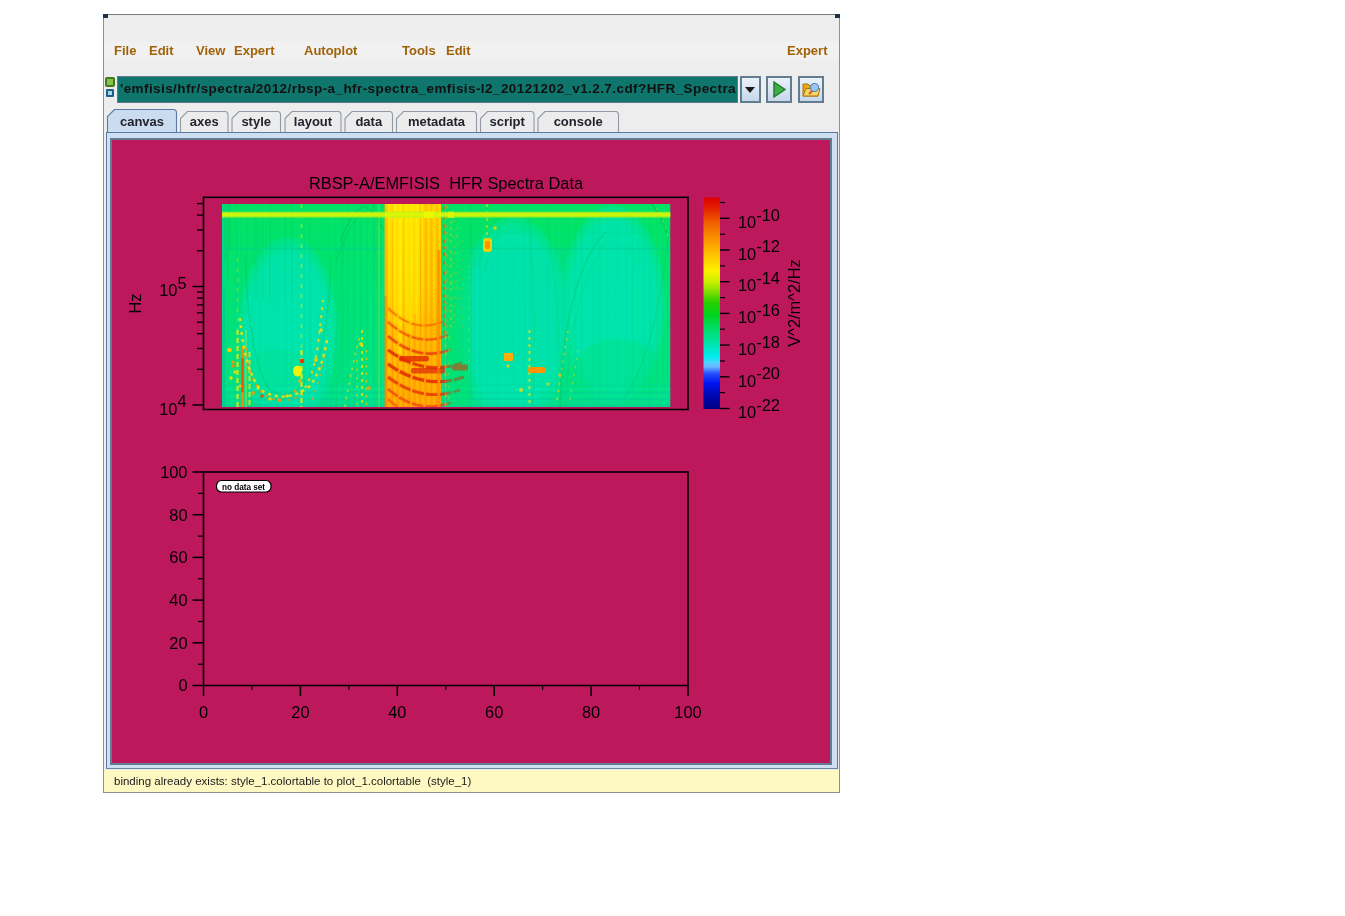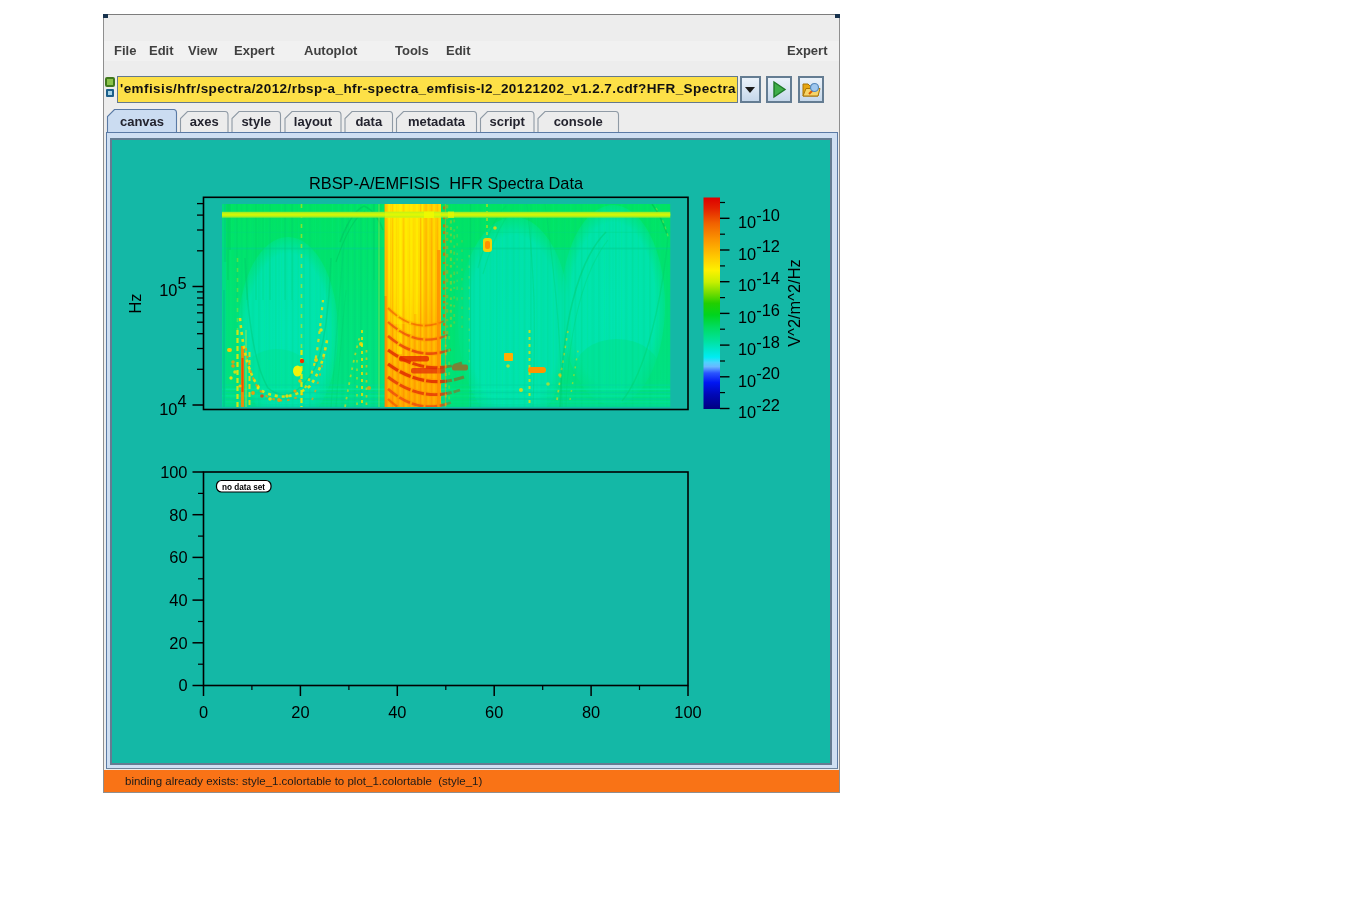--- a/index.html
+++ b/index.html
@@ -3,45 +3,45 @@
 <meta charset="utf-8">
 <style>
   html,body{margin:0;padding:0;background:#ffffff;width:1345px;height:916px;overflow:hidden;}
   *{box-sizing:border-box;font-family:"Liberation Sans",sans-serif;}
   .win{position:absolute;left:103px;top:14px;width:737px;height:779px;background:#ededed;border:1px solid #8f8f8f;border-top:1px solid #7d7d7d;}
   .corner{position:absolute;width:5px;height:4px;background:#17324d;top:-1px;}
   .tbar{position:absolute;left:0;top:0;width:100%;height:26px;background:linear-gradient(#efefef,#e6e6e6 60%,#dbdbdb);border-bottom:1px solid #c7c7c7;}
   .tbar .title{position:absolute;left:0;right:50px;top:5px;text-align:center;font-size:14px;font-weight:bold;color:#5d6a73;}
   .tbar .tri{position:absolute;left:14px;top:11px;width:0;height:0;border-left:4.5px solid transparent;border-right:4.5px solid transparent;border-top:6px solid #8c8c8c;}
   .wbtn{position:absolute;top:2px;font-size:16.5px;font-weight:bold;color:#949494;width:18px;text-align:center;}
-  .menu{position:absolute;left:0;top:26px;width:100%;height:20px;background:#f1f1f1;font-size:13px;font-weight:bold;color:#404040;}
+  .menu{position:absolute;left:0;top:26px;width:100%;height:20px;background:#f1f1f1;font-size:13px;font-weight:bold;color:#a16207;}
   .menu span{position:absolute;top:2px;}
   .addr{position:absolute;left:0;top:46px;width:100%;height:46px;}
   .sq1{position:absolute;left:1px;top:16px;width:10px;height:10px;background:#8bc34a;border:2.5px solid #41791c;border-radius:2px;}
   .sq2{position:absolute;left:2px;top:28px;width:8px;height:8px;background:#a6d4e8;border:2px solid #1c5f8a;border-radius:1px;}
-  .ufield{position:absolute;left:13px;top:15px;width:621px;height:27px;background:#fde047;border:1.5px solid #64798c;font-size:13.5px;font-weight:bold;letter-spacing:0.42px;color:#111;line-height:23px;white-space:nowrap;overflow:hidden;padding-left:2px;}
+  .ufield{position:absolute;left:13px;top:15px;width:621px;height:27px;background:#0f766e;border:1.5px solid #64798c;font-size:13.5px;font-weight:bold;letter-spacing:0.42px;color:#111;line-height:23px;white-space:nowrap;overflow:hidden;padding-left:2px;}
   .btn{position:absolute;top:15px;width:21px;height:27px;background:linear-gradient(#eaf2fa,#d7e4f2 55%,#c5d7ea);border:2px solid #647c92;}
   .btn.b2,.btn.b3{width:26px;}
   .tabs{position:absolute;left:2px;top:94px;height:23px;width:100%;}
   .panel{position:absolute;left:2px;top:117px;width:732px;height:637px;background:#cfdff2;border:1px solid #5a7aa5;border-bottom:1px solid #6d839b;}
-  .canvas{position:absolute;left:3px;top:5px;width:722px;height:627px;background:#14b8a6;border:2px solid #647c92;}
-  .status{position:absolute;left:0;top:755px;width:100%;height:22px;background:#f97316;font-size:11.5px;color:#1a1a1a;line-height:22px;padding-left:21px;}
+  .canvas{position:absolute;left:3px;top:5px;width:722px;height:627px;background:#be185d;border:2px solid #647c92;}
+  .status{position:absolute;left:0;top:755px;width:100%;height:22px;background:#fef9c3;font-size:11.5px;color:#1a1a1a;line-height:22px;padding-left:10px;}
 </style>
 </head>
 <body>
 <div class="win">
   <div class="corner" style="left:-1px;"></div>
   <div class="corner" style="right:-1px;"></div>
   <div class="menu">
     <span style="left:10px;">File</span>
     <span style="left:45px;">Edit</span>
-    <span style="left:84px;text-align:right;">View</span>
+    <span style="left:92px;text-align:right;">View</span>
     <span style="left:130px;">Expert</span>
     <span style="left:200px;">Autoplot</span>
-    <span style="left:291px;">Tools</span>
+    <span style="left:298px;">Tools</span>
     <span style="left:342px;">Edit</span>
     <span style="left:683px;">Expert</span>
   </div>
   <div class="addr">
     <div class="sq1"></div>
     <div class="sq2"></div>
     <div class="ufield">'emfisis/hfr/spectra/2012/rbsp-a_hfr-spectra_emfisis-l2_20121202_v1.2.7.cdf?HFR_Spectra</div>
     <div class="btn b1" style="left:636px;"><svg width="17" height="23">
           <path d="M3 9 L13 9 L8 15 Z" fill="#1a1a1a"></path>
         </svg></div>

